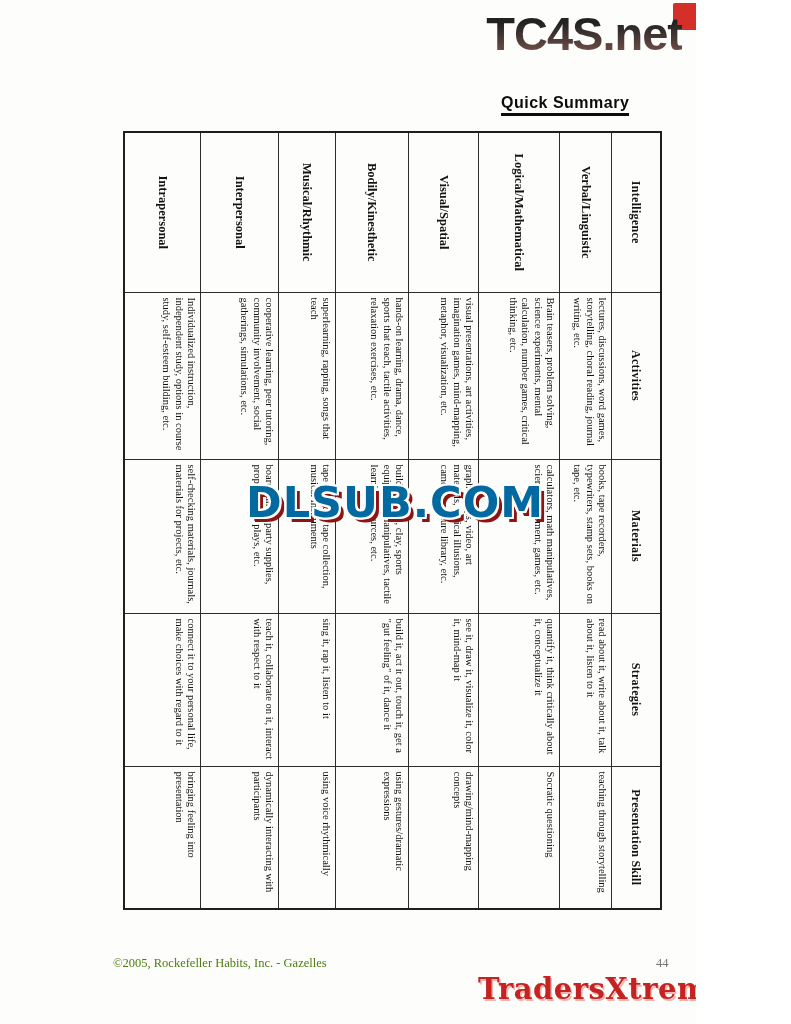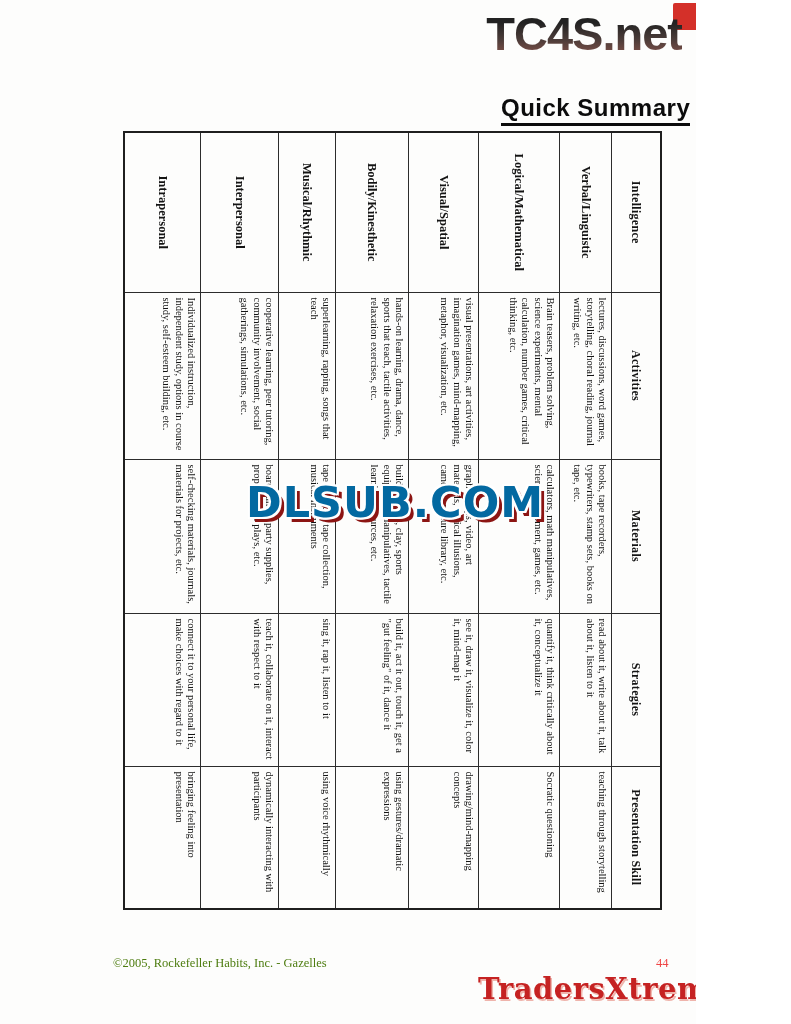--- a/index.html
+++ b/index.html
@@ -16,21 +16,21 @@
     background:linear-gradient(#222222 30%, #4a3b38 60%, #8a554c 95%);
     -webkit-background-clip:text; background-clip:text; color:transparent;
   }
   .corner-badge {
     position:absolute; top:3px; right:-3px; width:26px; height:27px;
     background:#d43029; border-radius:2px;
   }
 
   .doc-title {
     position:absolute; top:94px; left:501px; margin:0;
-    font-family:"Liberation Sans", sans-serif; font-weight:bold; font-size:24px; color:#0c0c0c;
+    font-family:"Liberation Sans", sans-serif; font-weight:bold; font-size:16px; color:#0c0c0c;
     border-bottom:3px solid #0c0c0c; padding-bottom:1px; letter-spacing:0.5px;
   }
 
   
   .table-rot {
     position:absolute; left:5px; top:251px; width:777px; height:537px;
     transform:rotate(90deg);
   }
   table.qs {
     border-collapse:collapse; table-layout:fixed; width:777px; height:537px;
@@ -66,21 +66,21 @@
       -2px 0 0 #ffffff, 2px 0 0 #ffffff, 0 -2px 0 #ffffff, 0 2px 0 #ffffff,
       5px 5px 0 #8c1513;
   }
 
   .footer-left {
     position:absolute; left:113px; top:956px;
     font-family:"Liberation Serif", serif; font-size:12.5px; color:#4d7c0f;
   }
   .footer-page {
     position:absolute; left:656px; top:956px;
-    font-family:"Liberation Serif", serif; font-size:12.5px; color:#ef4444;
+    font-family:"Liberation Serif", serif; font-size:12.5px; color:#737373;
   }
 
   .wm-bottom {
     position:absolute; left:478px; top:972px;
     font-family:"DejaVu Serif", serif; font-weight:bold; font-size:29px; letter-spacing:0.5px;
     color:#c52222; text-shadow:1.5px 1.5px 0 #efb4ac;
   }
 </style>
 </head>
 <body>

